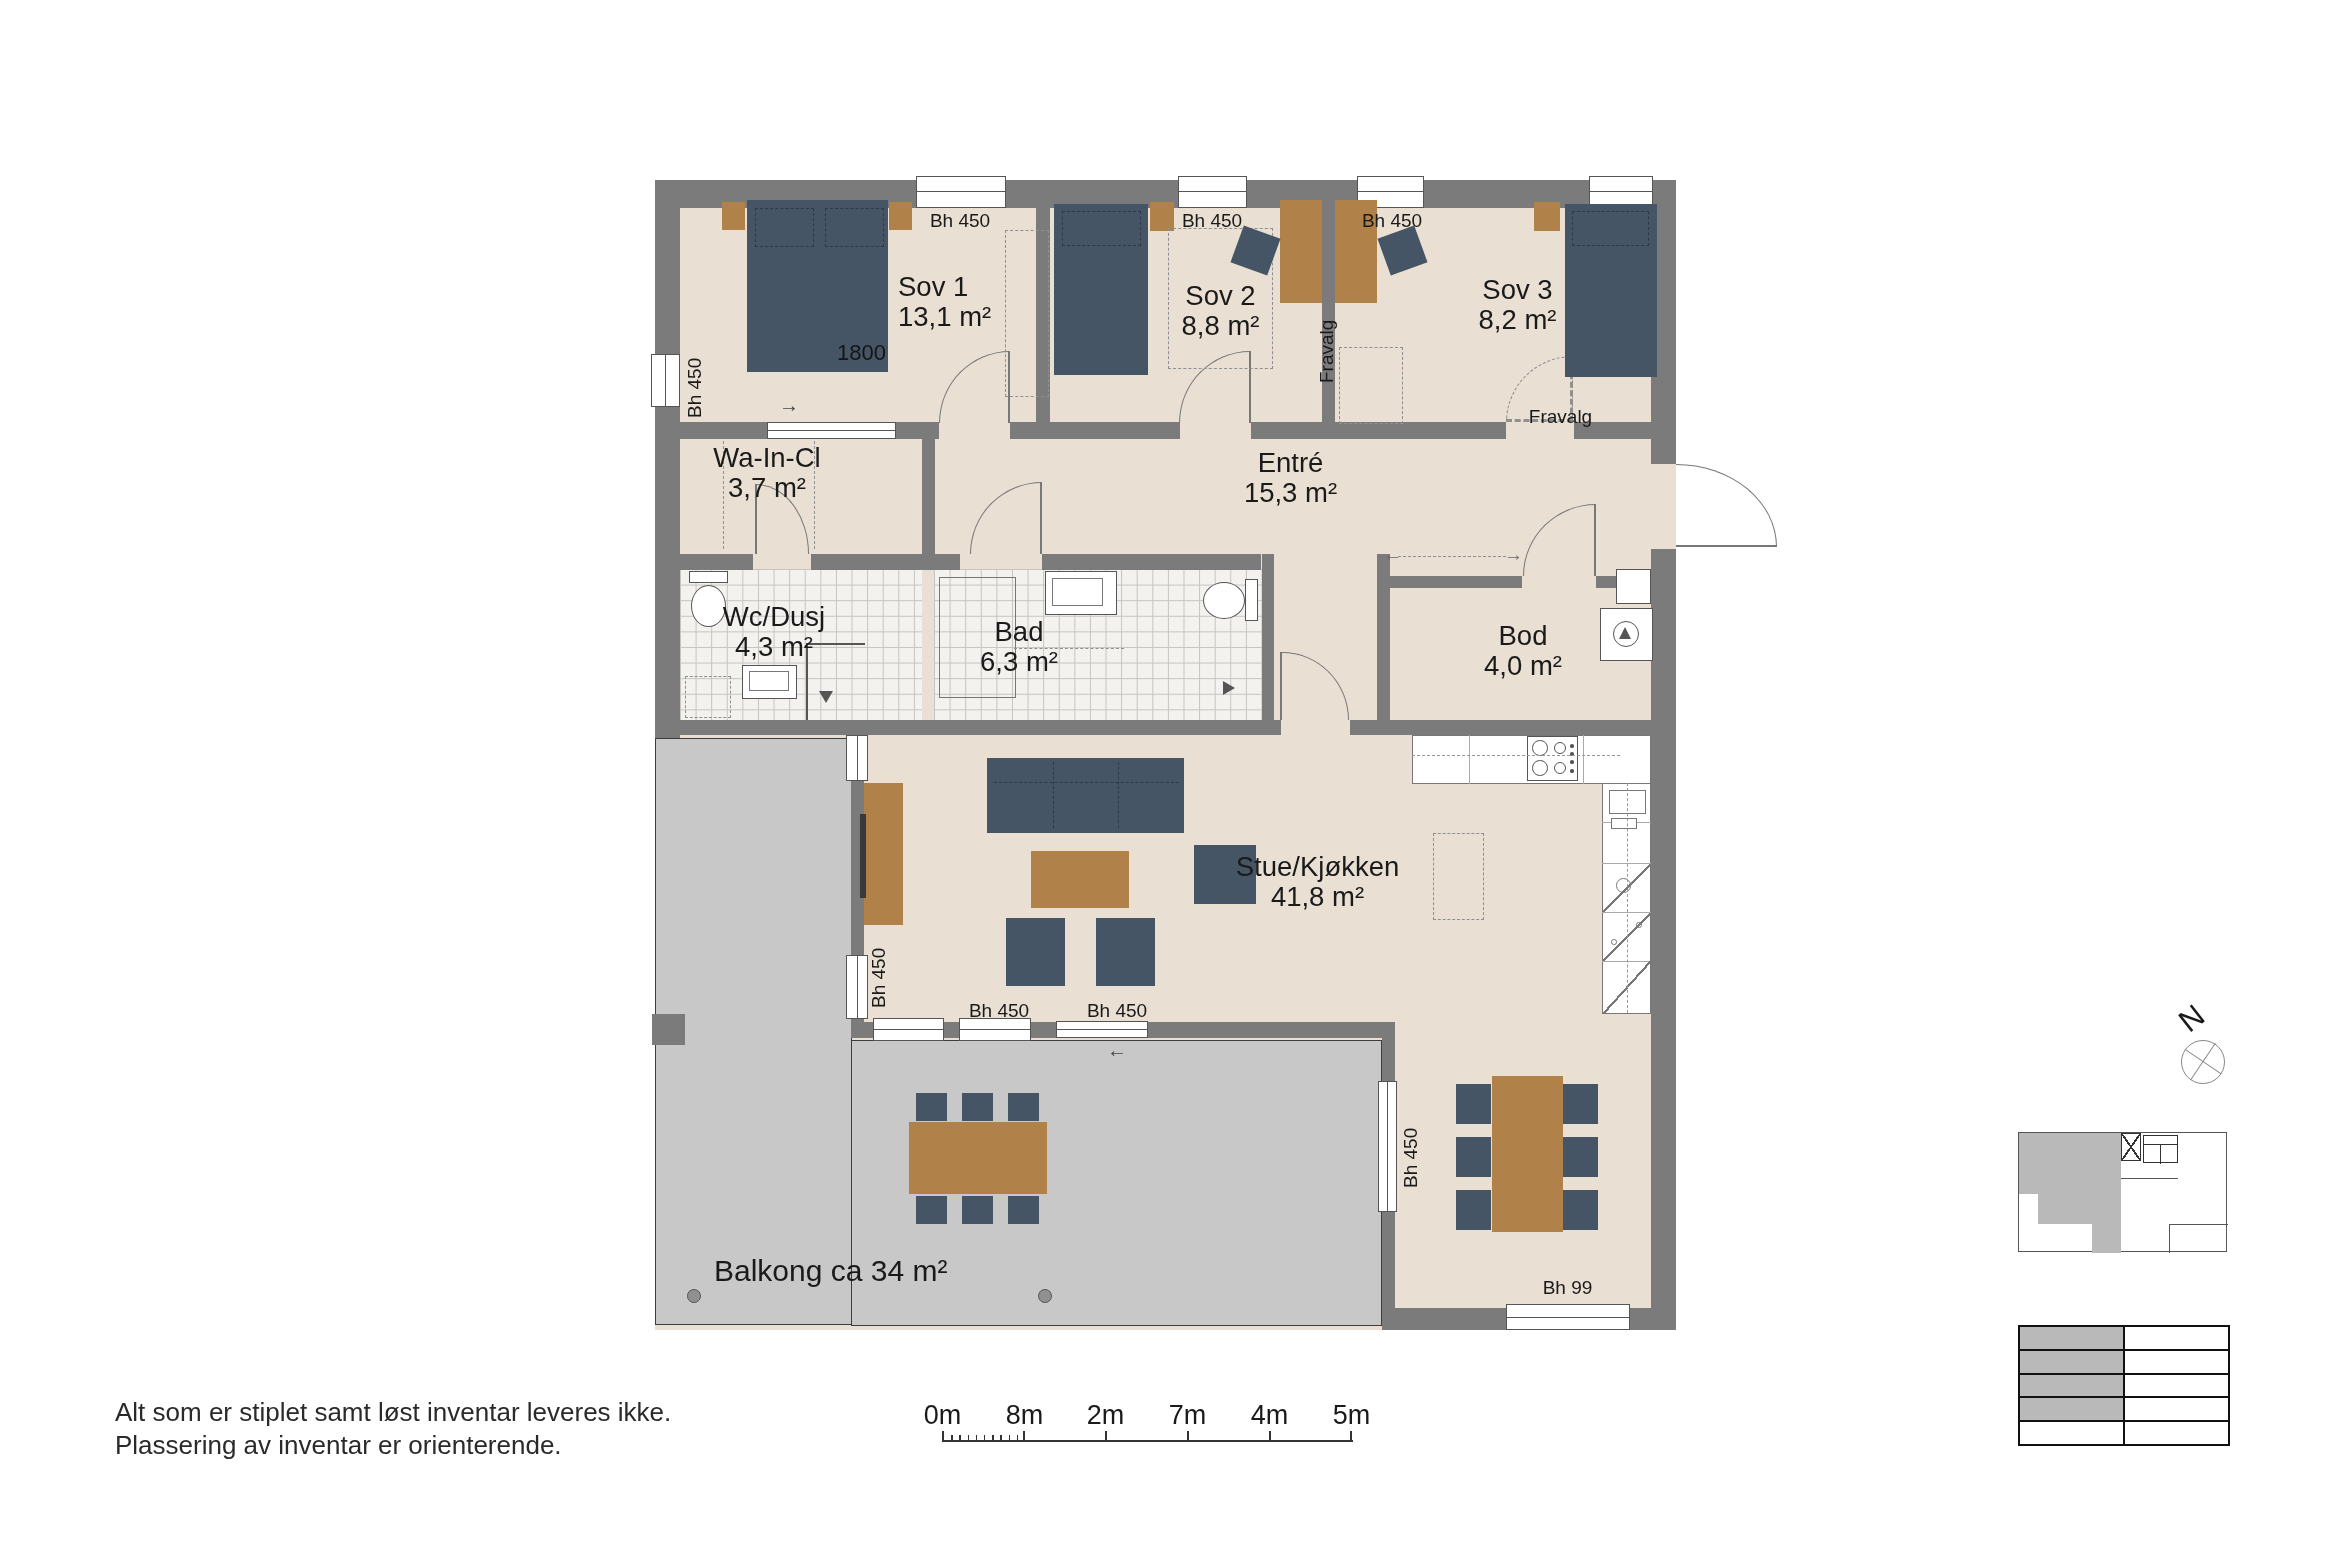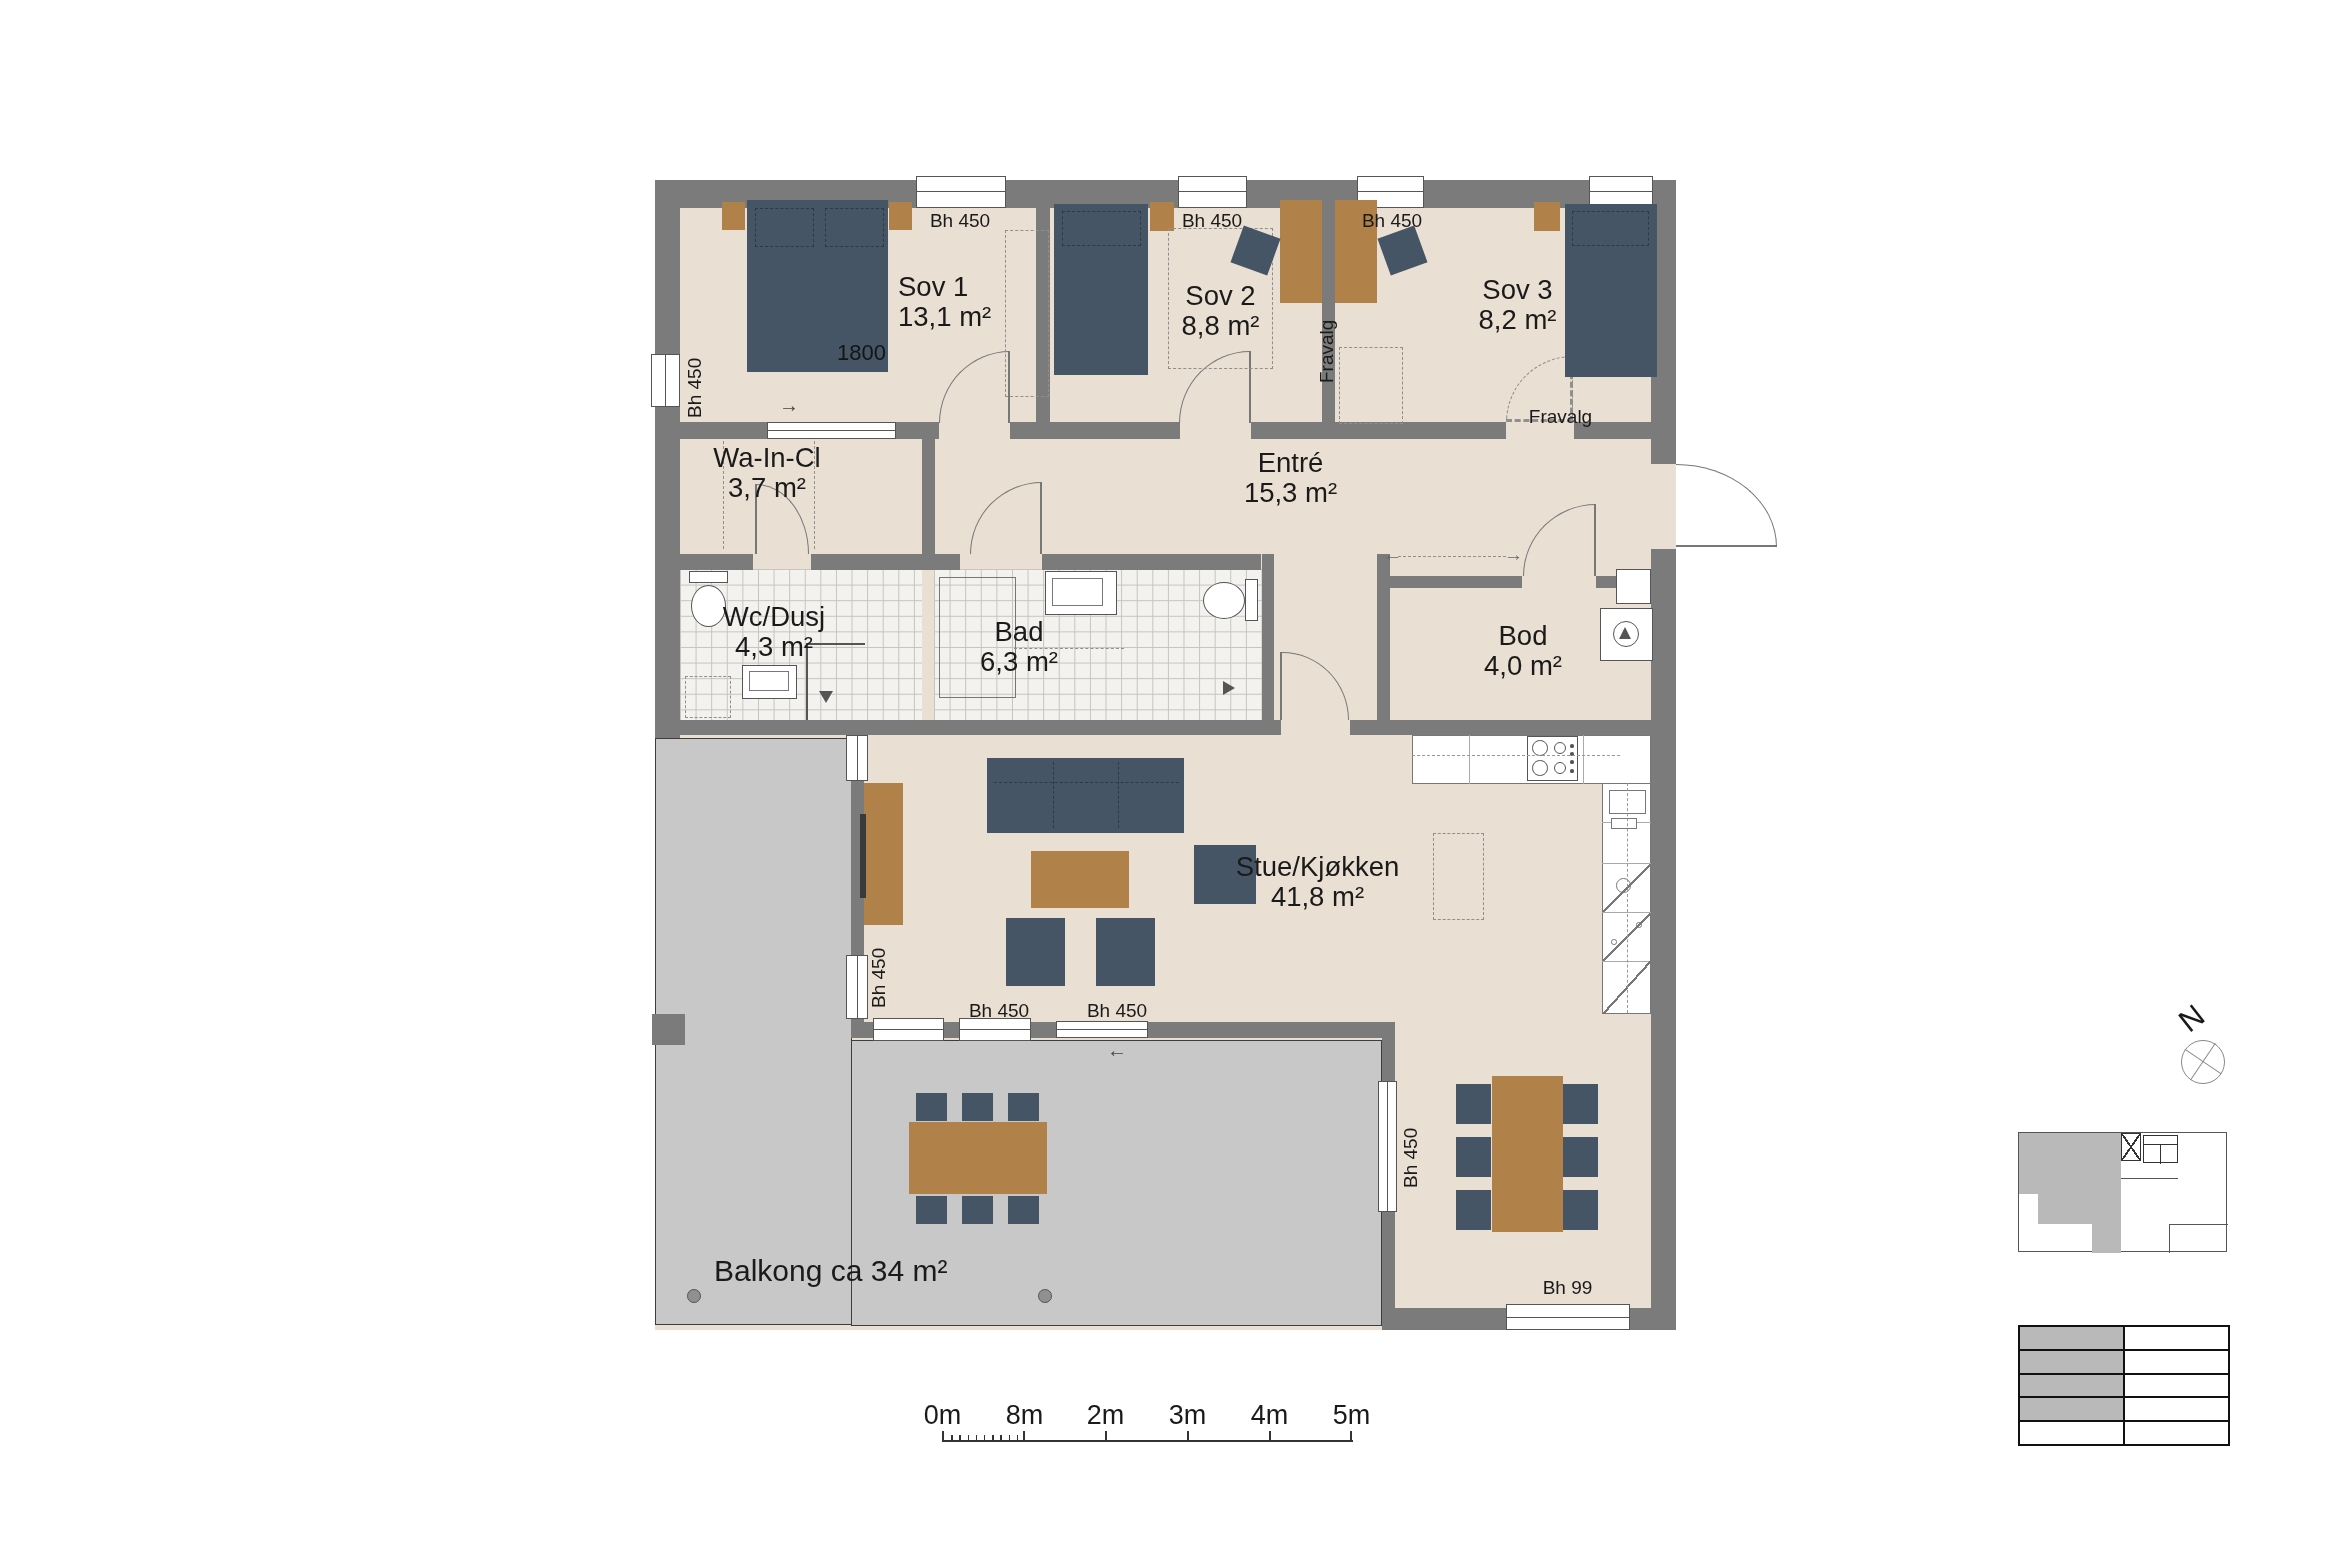--- a/index.html
+++ b/index.html
@@ -304,26 +304,30 @@
     <div class="cell g"></div>
       <div class="cell"></div>
     <div class="cell g"></div>
       <div class="cell"></div>
     <div class="cell g"></div>
       <div class="cell"></div>
     <div class="cell"></div>
       <div class="cell"></div>
   </div>
 
+  <div class="abs note" style="left:115px;top:1396px;width:624px">
+    <div>Alt som er stiplet samt løst inventar leveres ikke.</div>
+    <div>Plassering av inventar er orienterende.</div>
+  </div>
 
   <div class="abs" style="left:915px;top:1400px;width:478px;height:55px">
     <div class="abs lbl" style="left:0;top:0;width:55px;font-size:27px">0m</div>
     <div class="abs lbl" style="left:82px;top:0;width:55px;font-size:27px">8m</div>
     <div class="abs lbl" style="left:163px;top:0;width:55px;font-size:27px">2m</div>
-    <div class="abs lbl" style="left:245px;top:0;width:55px;font-size:27px">3m</div>
+    <div class="abs lbl" style="left:245px;top:0;width:55px;font-size:27px">7m</div>
     <div class="abs lbl" style="left:327px;top:0;width:55px;font-size:27px">4m</div>
     <div class="abs lbl" style="left:409px;top:0;width:55px;font-size:27px">5m</div>
     <div class="abs" style="left:27.5px;top:40px;width:410px;height:1.8px;background:#333"></div>
     <div class="abs" style="left:27px;top:31px;width:1.8px;height:11px;background:#333"></div>
     <div class="abs" style="left:108px;top:31px;width:1.8px;height:11px;background:#333"></div>
     <div class="abs" style="left:190px;top:31px;width:1.8px;height:11px;background:#333"></div>
     <div class="abs" style="left:272px;top:31px;width:1.8px;height:11px;background:#333"></div>
     <div class="abs" style="left:354px;top:31px;width:1.8px;height:11px;background:#333"></div>
     <div class="abs" style="left:435px;top:31px;width:1.8px;height:11px;background:#333"></div>
     <div class="abs" style="left:27.5px;top:35px;width:82px;height:7.3px;background:repeating-linear-gradient(90deg,#333 0 1.4px,transparent 1.4px 8.2px)"></div>

